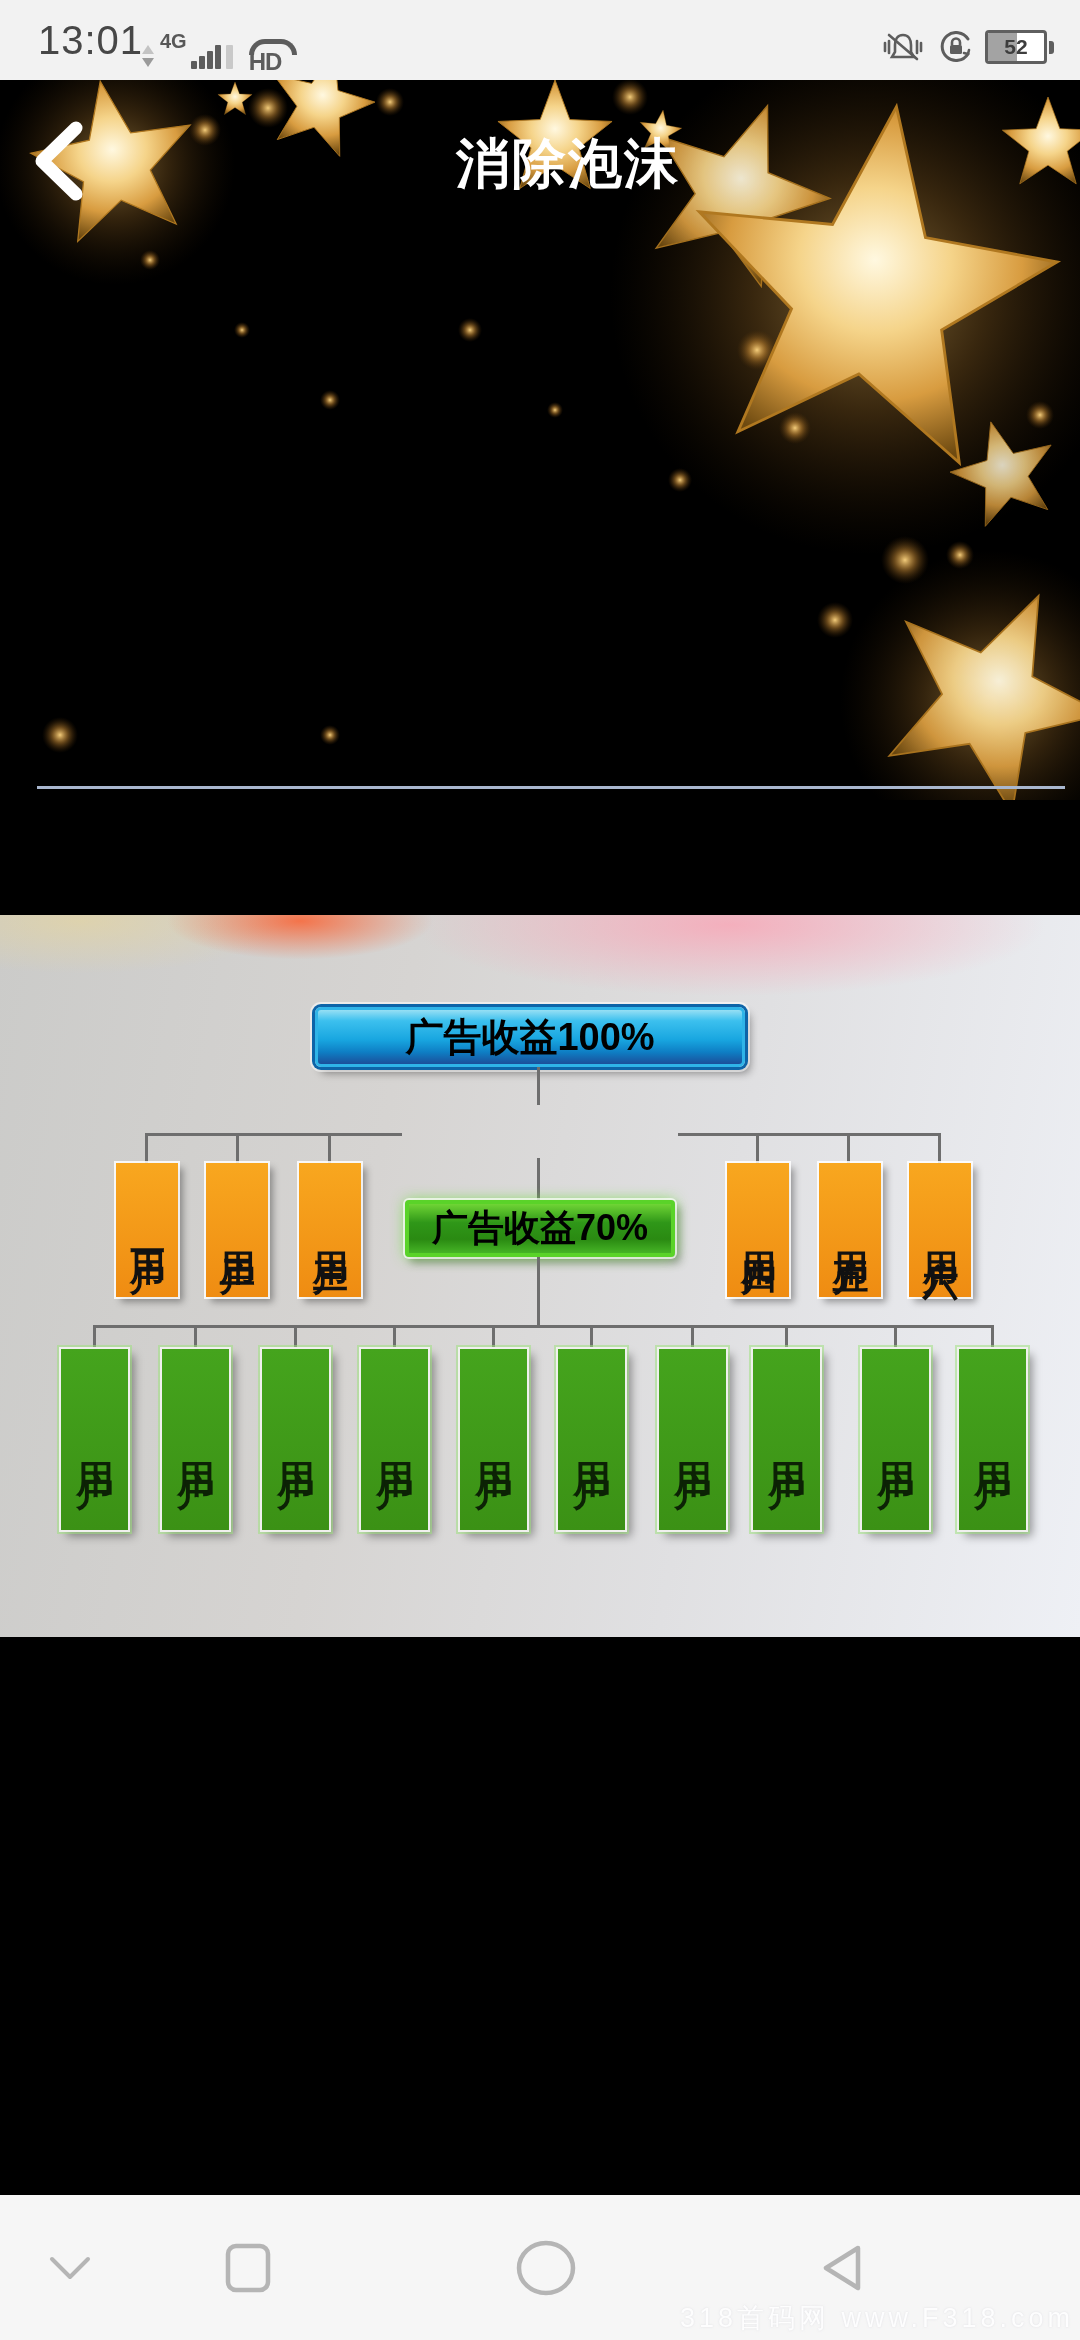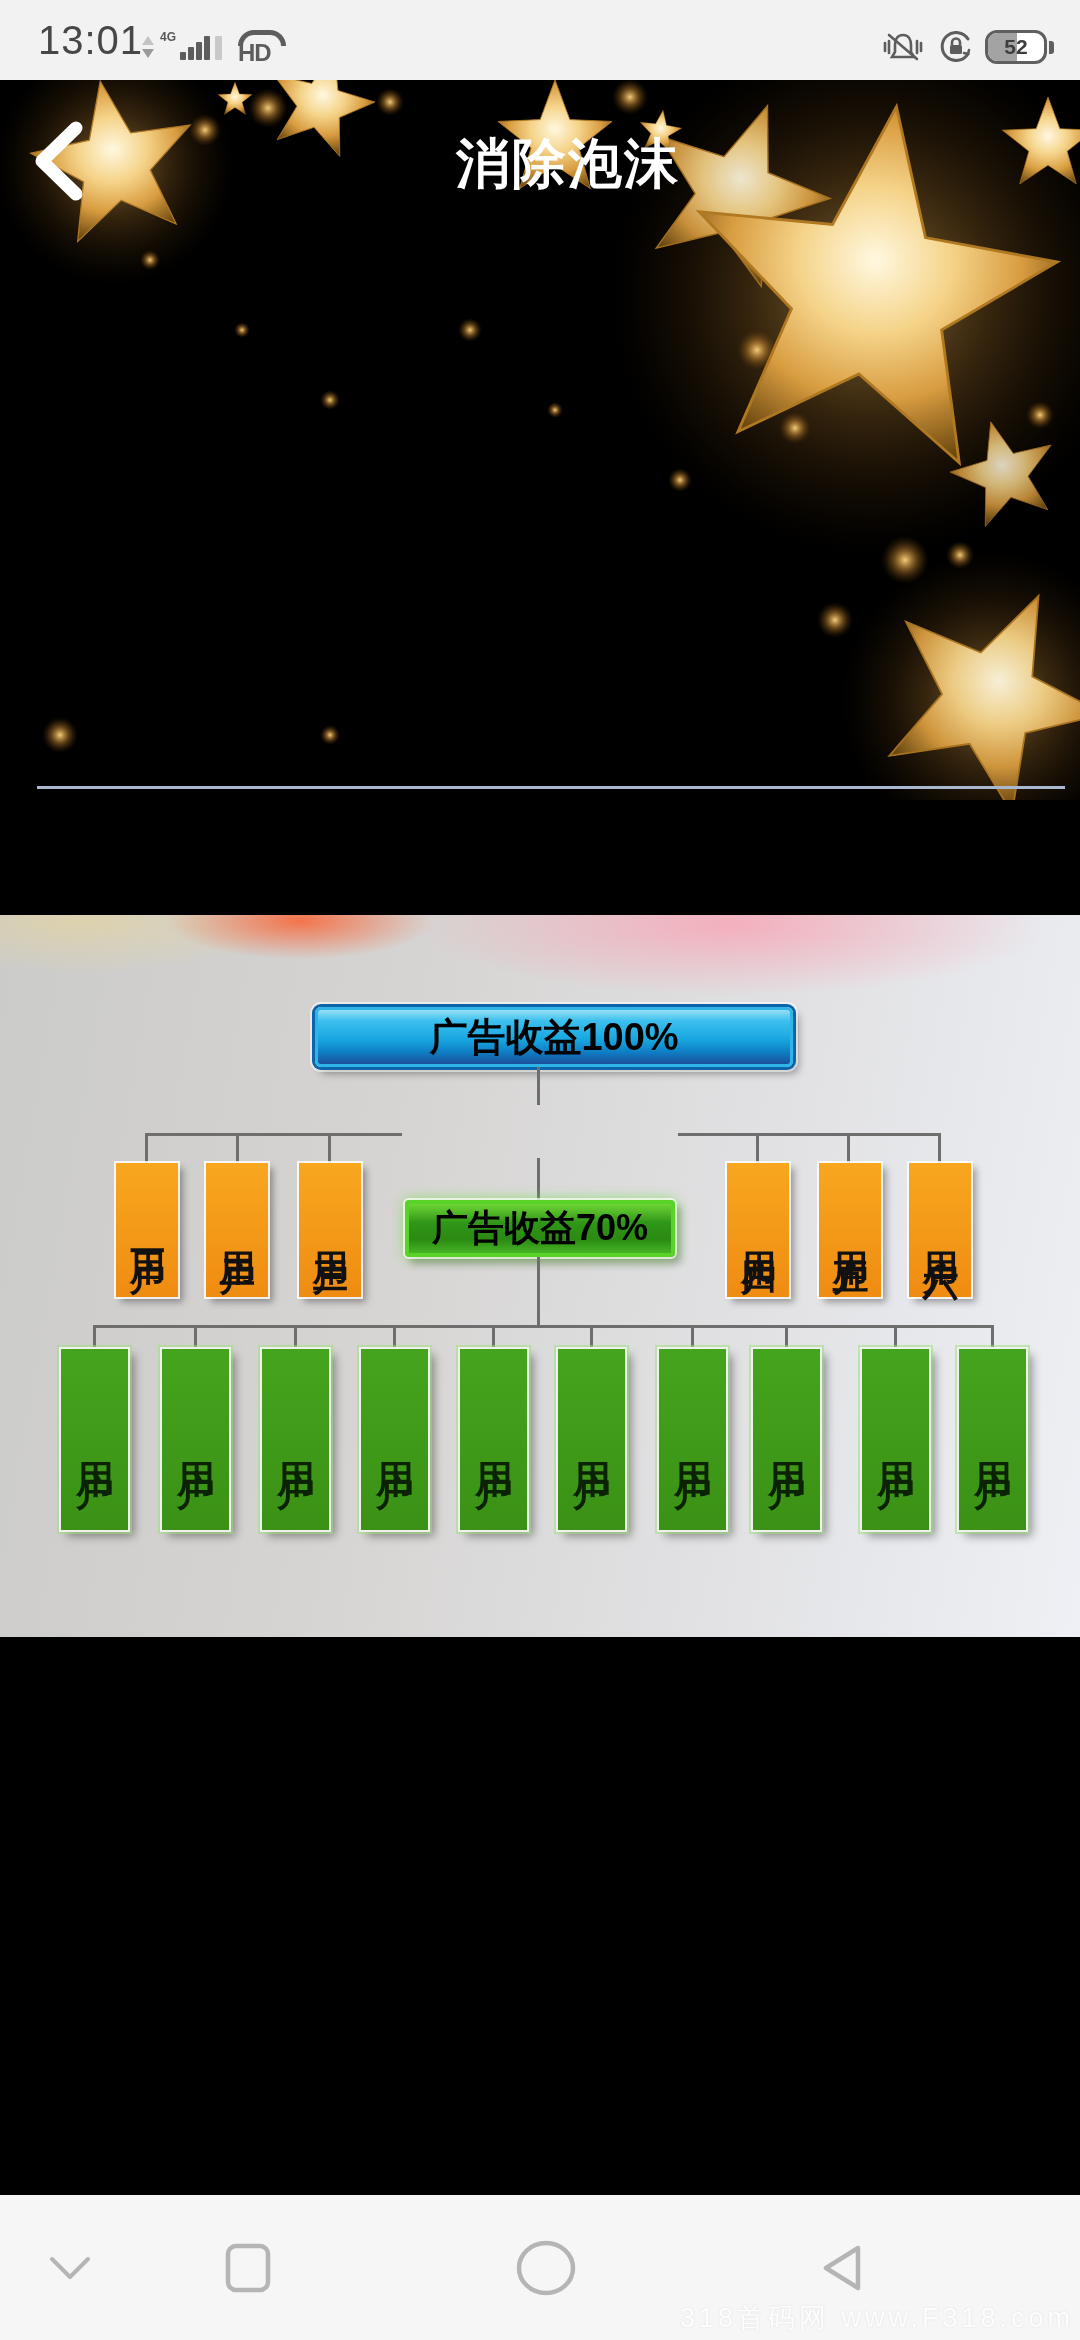--- a/index.html
+++ b/index.html
@@ -6,32 +6,32 @@
   .screen{position:relative;width:1080px;height:2340px;overflow:hidden;
           font-family:"Liberation Sans",sans-serif;background:#000;}
 
   
   .status-bar{position:absolute;top:0;left:0;width:1080px;height:80px;background:#f2f2f2;}
   .sb-time{position:absolute;left:38px;top:18px;font-size:40px;font-weight:500;color:#474747;letter-spacing:1px;}
   .sb-left-icons{position:absolute;left:140px;top:30px;display:flex;align-items:flex-end;}
   .arrows{position:relative;width:16px;height:26px;margin-right:4px;}
   .arrows .up{position:absolute;top:2px;left:2px;width:0;height:0;border-left:6px solid transparent;border-right:6px solid transparent;border-bottom:9px solid #c3c3c3;}
   .arrows .dn{position:absolute;bottom:2px;left:2px;width:0;height:0;border-left:6px solid transparent;border-right:6px solid transparent;border-top:9px solid #9a9a9a;}
-  .sb-4g{font-size:12px;font-weight:bold;color:#585858;margin:0 2px 16px 0;}
+  .sb-4g{font-size:20px;font-weight:bold;color:#585858;margin:0 2px 16px 0;}
   .sigbars{display:flex;align-items:flex-end;margin-right:5px;}
   .sigbars i{display:block;width:6px;margin-left:2px;background:#5d5d5d;border-radius:1px;}
   .sigbars i:nth-child(1){height:8px;}.sigbars i:nth-child(2){height:13px;}
   .sigbars i:nth-child(3){height:18px;}.sigbars i:nth-child(4){height:24px;}
   .sim2bar{width:7px;height:24px;background:#c9c9c9;border-radius:1px;margin-right:8px;}
   .hd-icon{position:relative;width:66px;height:34px;margin-bottom:-4px;}
   .hd-arc{position:absolute;top:0;left:8px;width:48px;height:16px;border:5px solid #5d5d5d;border-bottom:none;border-radius:24px 24px 0 0;box-sizing:border-box;}
   .hd-txt{position:absolute;bottom:-3px;left:8px;font-size:24px;font-weight:800;color:#5d5d5d;letter-spacing:-1px;}
   .sb-right{position:absolute;right:26px;top:30px;display:flex;align-items:center;}
   .sb-right svg{margin-left:16px;}
-  .battery{position:relative;width:56px;height:28px;border:3px solid #5f5f5f;border-radius:12px;margin-left:12px;background:#fff;overflow:hidden;}
+  .battery{position:relative;width:56px;height:28px;border:3px solid #5f5f5f;border-radius:4px;margin-left:12px;background:#fff;overflow:hidden;}
   .battery .fill{position:absolute;left:0;top:0;bottom:0;width:52%;background:#a3a3a3;}
   .battery .pct{position:absolute;inset:0;display:flex;align-items:center;justify-content:center;
                 font-size:21px;font-weight:700;color:#3d3d3d;}
   .battery-tip{width:5px;height:13px;background:#5f5f5f;border-radius:0 3px 3px 0;margin-left:2px;}
 
   
   .hero{position:absolute;top:80px;left:0;width:1080px;height:720px;background:#000;overflow:hidden;}
   .stars-svg{position:absolute;inset:0;}
   .app-bar{position:absolute;top:0;left:0;width:100%;height:160px;}
   .back-btn{position:absolute;left:18px;top:36px;width:80px;height:90px;cursor:pointer;}
@@ -49,21 +49,21 @@
   
   .diagram{position:absolute;top:915px;left:0;width:1080px;height:722px;
     background:
       radial-gradient(190px 55px at 300px 6px, rgba(255,84,30,.75), rgba(255,84,30,0) 70%),
       radial-gradient(420px 95px at 730px 10px, rgba(255,150,170,.65), rgba(255,150,170,0) 75%),
       radial-gradient(280px 70px at 80px 6px, rgba(235,215,150,.55), rgba(235,215,150,0) 75%),
       linear-gradient(100deg,#cbcbc9 0%,#d6d4d2 35%,#e0e0e2 65%,#eef0f5 100%);
   }
   .node{position:absolute;display:flex;align-items:center;justify-content:center;
         color:#000;font-weight:bold;box-sizing:border-box;}
-  .root-box{left:315px;top:92px;width:478px;height:60px;font-size:38px;border-radius:6px;
+  .root-box{left:315px;top:92px;width:430px;height:60px;font-size:38px;border-radius:6px;
     background:linear-gradient(180deg,#96dff4 0%,#3cc0ee 20%,#18a6e0 55%,#0e7ec4 78%,#1b4f9a 100%);
     border:3px solid #2fb4e8;
     box-shadow:0 0 0 3px #0d64a8, 0 0 0 5px rgba(255,255,255,.55), 5px 6px 9px rgba(0,0,0,.4);}
   .l2-box{left:402px;top:190px;width:276px;height:53px;font-size:36px;border-radius:4px;
     background:linear-gradient(180deg,#ffd14c 0%,#ffa01e 42%,#f5791c 72%,#e84a12 100%);
     border:4px solid #ffa81e;
     box-shadow:0 0 0 2px rgba(255,255,255,.85), 5px 5px 8px rgba(0,0,0,.35);}
   .l3-box{left:405px;top:285px;width:270px;height:57px;font-size:36px;border-radius:4px;
     background:linear-gradient(180deg,#6fd435 0%,#2f9718 38%,#2a8a12 72%,#46b426 100%);
     border:4px solid #5ad329;

